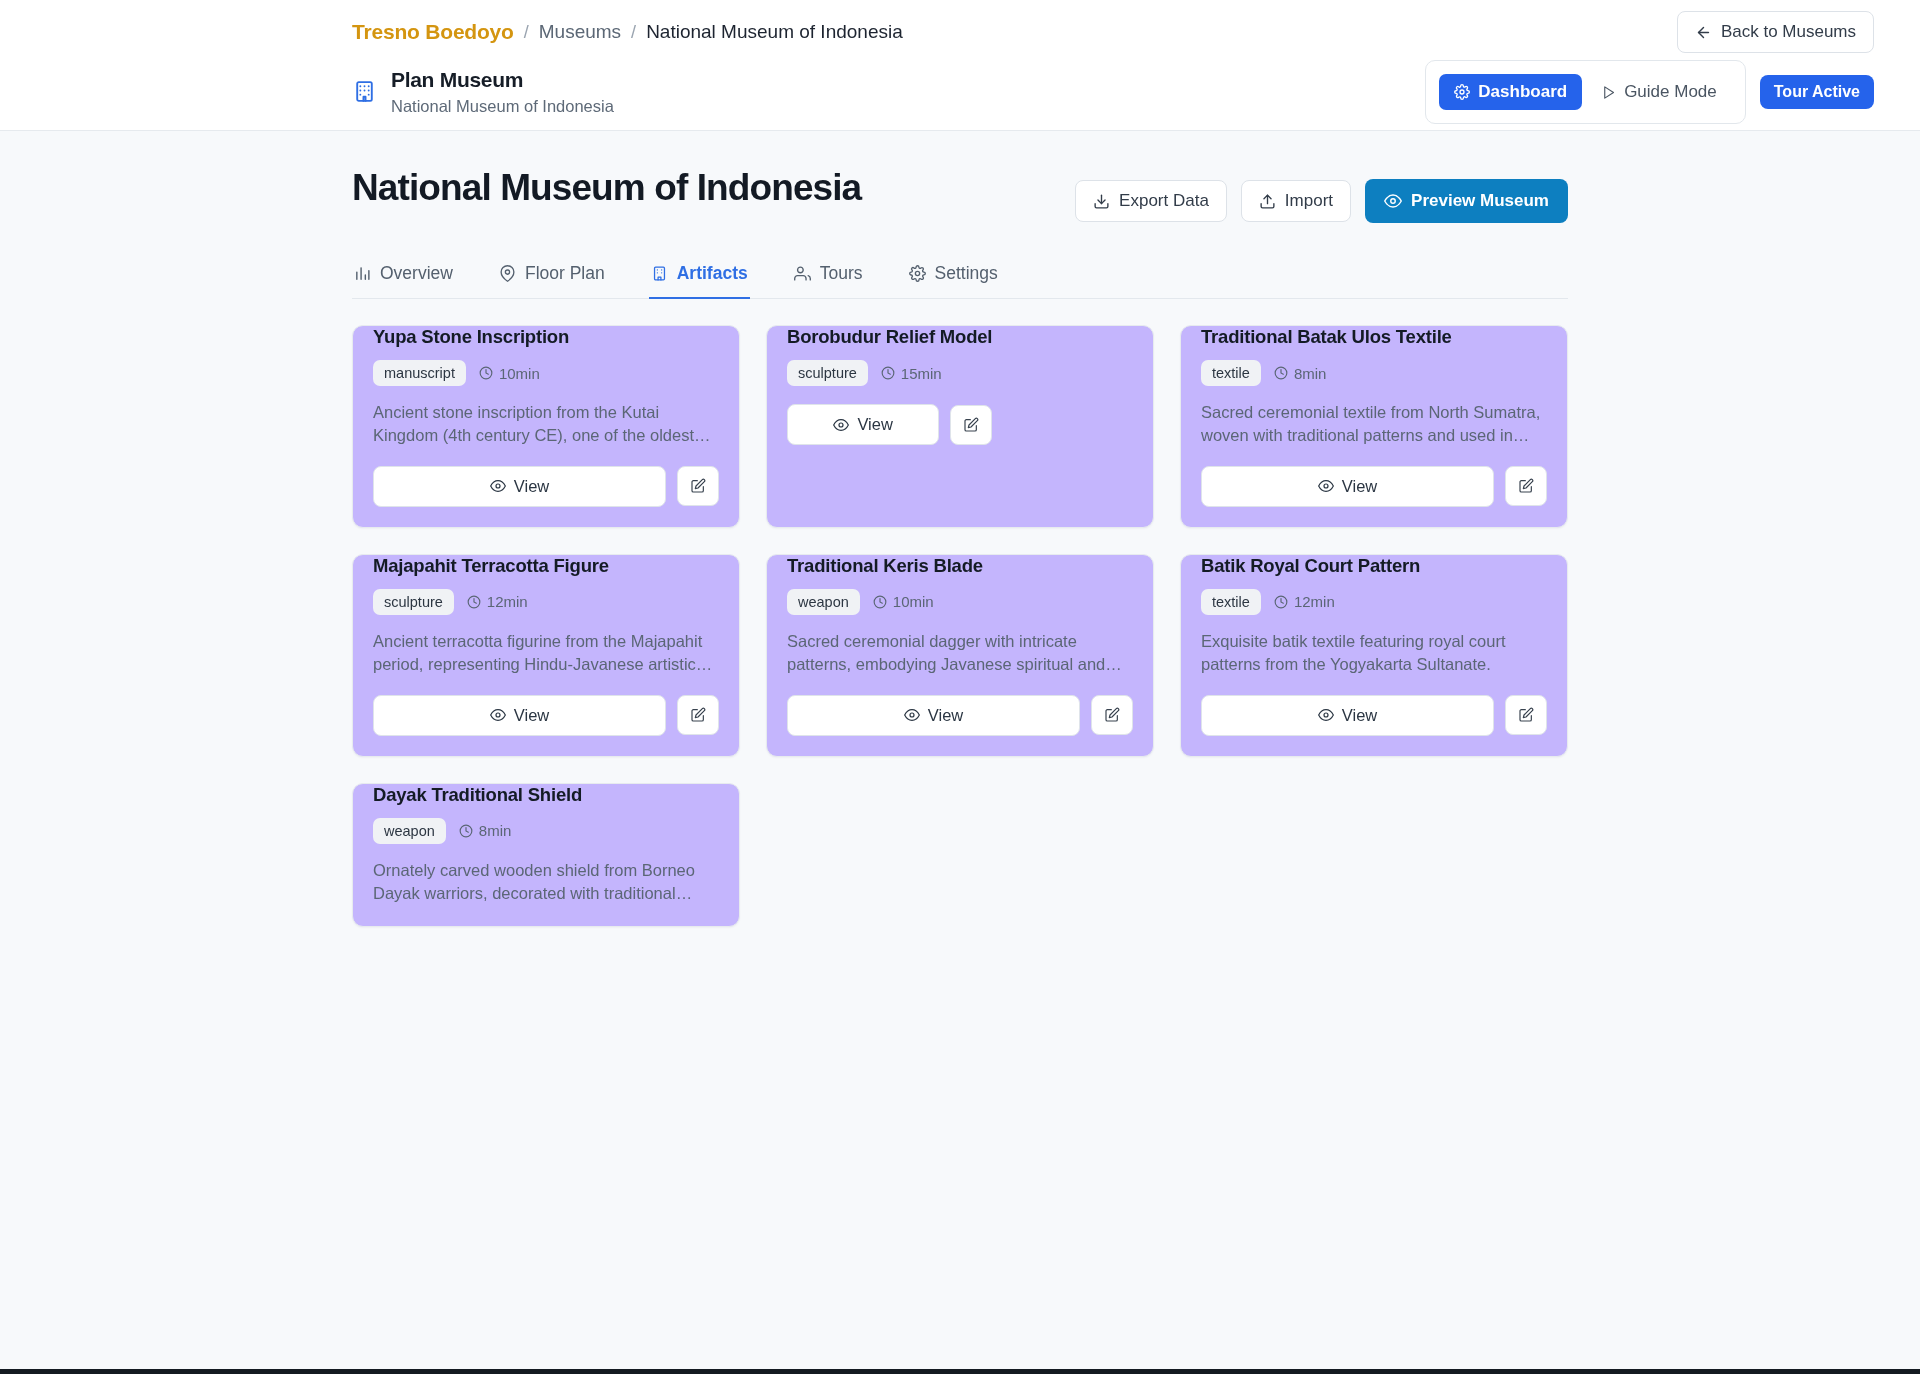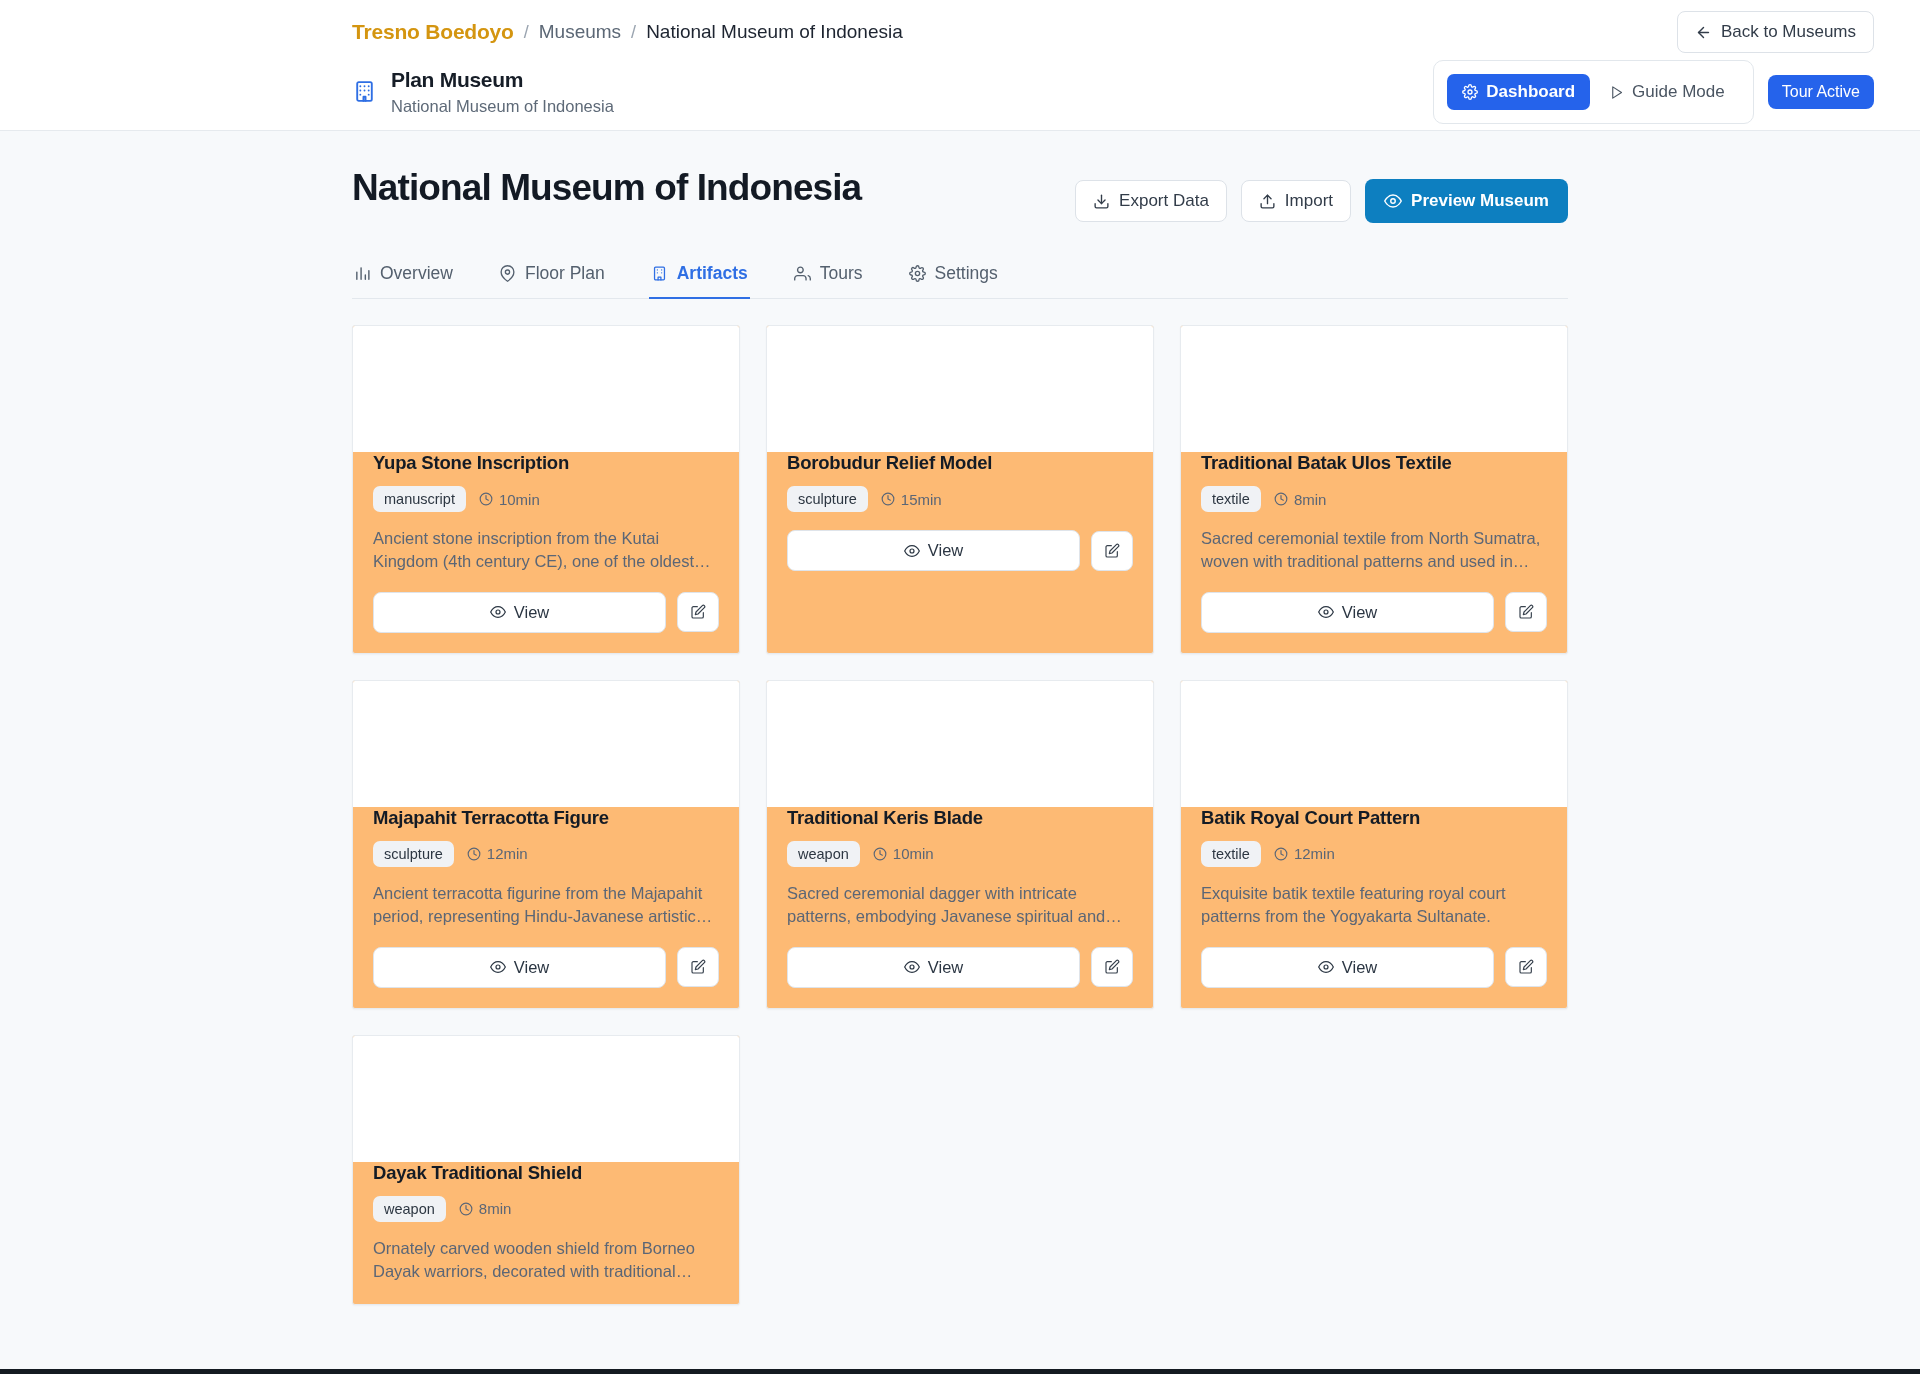--- a/index.html
+++ b/index.html
@@ -56,21 +56,21 @@
     display: inline-flex; align-items: center; gap: 4px;
     background: #fff; border: 1px solid #e2e7ec; border-radius: 10px; padding: 13px;
   }
   .seg {
     display: inline-flex; align-items: center; gap: 8px;
     padding: 8px 15px; border-radius: 7px; font-size: 17px; cursor: pointer;
   }
   .seg.active { background: #2563eb; color: #fff; font-weight: bold; }
   .seg.inactive { color: #4a5562; background: transparent; }
   .pill-blue {
-    background: #2563eb; color: #fff; font-size: 16px; font-weight: normal;
+    background: #2563eb; color: #fff; font-size: 16px; font-weight: bold;
     padding: 8px 14px; border-radius: 8px; cursor: pointer;
   }
 
   
   .main { flex: 1; padding: 0 46px; overflow: hidden; }
   .content { padding-left: 306px; padding-right: 306px; }
 
   .title-row { display: flex; align-items: flex-start; justify-content: space-between; padding-top: 36px; }
   .page-title { font-size: 37px; font-weight: bold; color: #131a24; letter-spacing: -0.9px; line-height: 1.15; }
   .page-subtitle { font-size: 17.5px; color: #5d6977; margin-top: 8px; }
@@ -96,22 +96,22 @@
     background: #0d7fc0; color: #fff; border: none; font-size: 17.5px; font-weight: bold;
     padding: 13px 22px; border-radius: 9px;
   }
 
   
   .grid {
     margin-top: 26px;
     display: grid; grid-template-columns: repeat(3, 1fr); gap: 26px 26px;
   }
   .card {
-    background: #fdba74; border: 1px solid #e7ebef; border-radius: 3px;
-    overflow: hidden; display: flex; flex-direction: column;
+    background: #c4b5fd; border: 1px solid #e7ebef; border-radius: 11px;
+    overflow: hidden; display: flex; flex-direction: row;
     box-shadow: 0 1px 2px rgba(16,24,40,0.04);
   }
   .card-image { height: 126px; background: #ffffff; }
   .card-body { padding: 0 20px 20px 20px; }
   .card-title { font-size: 18.5px; font-weight: bold; color: #141b25; letter-spacing: -0.2px; }
   .meta-row { display: flex; align-items: center; gap: 13px; margin-top: 12px; }
   .tag {
     background: #f0f2f5; color: #2c3642; font-size: 14.5px;
     padding: 5px 11px; border-radius: 7px;
   }

